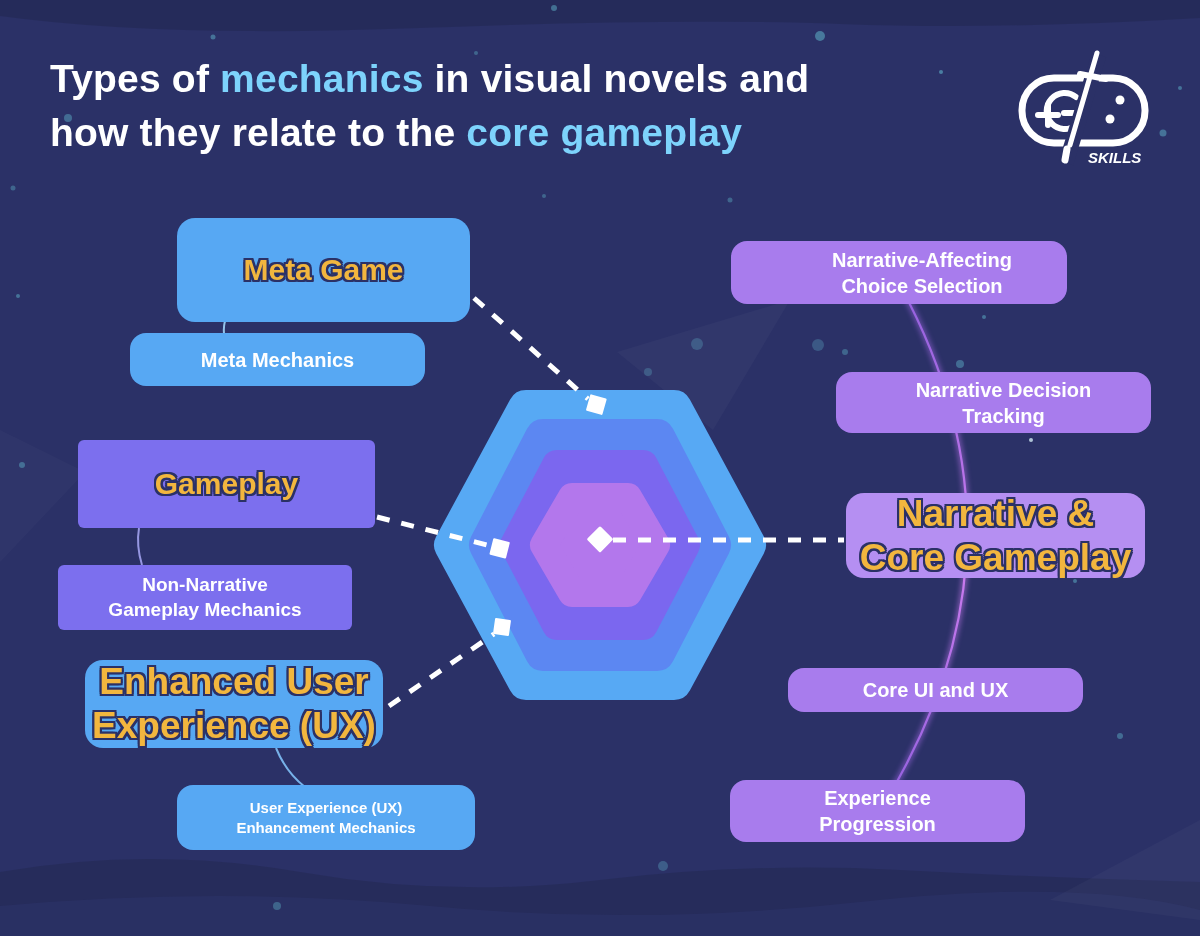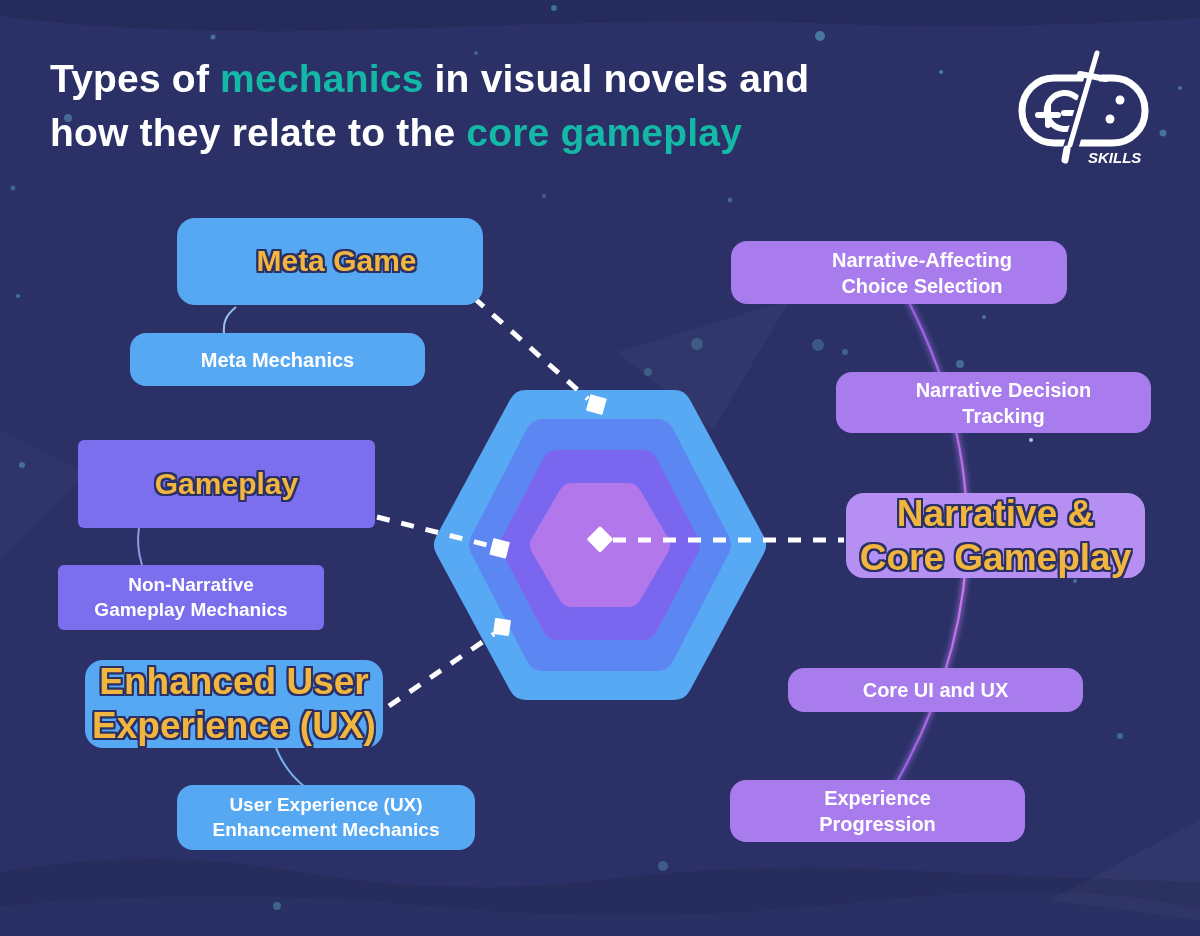--- a/index.html
+++ b/index.html
@@ -8,21 +8,21 @@
     background:#2b3167;
     font-family:"Liberation Sans","DejaVu Sans",sans-serif;
   }
   svg.layer{position:absolute;left:0;top:0;}
   
   .title{
     position:absolute;left:50px;top:52px;width:940px;
     font-size:39px;font-weight:700;line-height:1.38;color:#ffffff;
     letter-spacing:.2px;
   }
-  .title .accent{color:#14b8a6;}
+  .title .accent{color:#7dd3fc;}
   
   .logo{position:absolute;left:1000px;top:45px;width:160px;height:125px;}
   
   .box{
     position:absolute;display:flex;flex-direction:column;
     align-items:center;justify-content:center;text-align:center;
     color:#ffffff;font-weight:700;
   }
   .box span{display:block;}
   .mech{font-size:20px;line-height:1.3;border-radius:16px;}
@@ -33,26 +33,26 @@
                  2px 2px 0 #2b3166,-2px 0 0 #2b3166,2px 0 0 #2b3166,
                  0 -2px 0 #2b3166,0 2px 0 #2b3166;
   }
   .blue{background:#57a8f3;}
   .purple{background:#7c6fee;border-radius:6px;}
   .lilac{background:#a87ced;}
   .lightlilac{background:#b58ff2;}
   .fs30 span{font-size:30px;line-height:1.15;}
   .fs27 span{font-size:37px;line-height:1.18;}
 
-  #box-meta-game{left:177px;top:218px;width:293px;height:87px;padding-left:13px;}
+  #box-meta-game{left:177px;top:218px;width:293px;height:104px;}
   #box-meta-mechanics{left:130px;top:333px;width:295px;height:53px;}
   #box-gameplay{left:78px;top:440px;width:297px;height:88px;}
-  #box-non-narrative{left:58px;top:565px;width:266px;height:65px;font-size:19px;justify-content:center;}
+  #box-non-narrative{left:58px;top:565px;width:294px;height:65px;font-size:19px;justify-content:center;}
   #box-enhanced-ux{left:85px;top:660px;width:298px;height:88px;}
-  #box-ux-enhancement{left:177px;top:785px;width:298px;height:65px;font-size:19px;}
+  #box-ux-enhancement{left:177px;top:785px;width:298px;height:65px;font-size:15px;}
   #box-narr-affecting{left:731px;top:241px;width:290px;height:63px;padding-left:46px;}
   #box-narr-decision{left:836px;top:372px;width:295px;height:61px;padding-left:20px;}
   #box-narr-core{left:846px;top:493px;width:299px;height:85px;}
   #box-core-ui{left:788px;top:652px;width:295px;height:44px;margin-top:16px;}
   #box-narr-progression{left:730px;top:780px;width:295px;height:62px;}
 </style>
 </head>
 <body>
 
 <div class="canvas">

